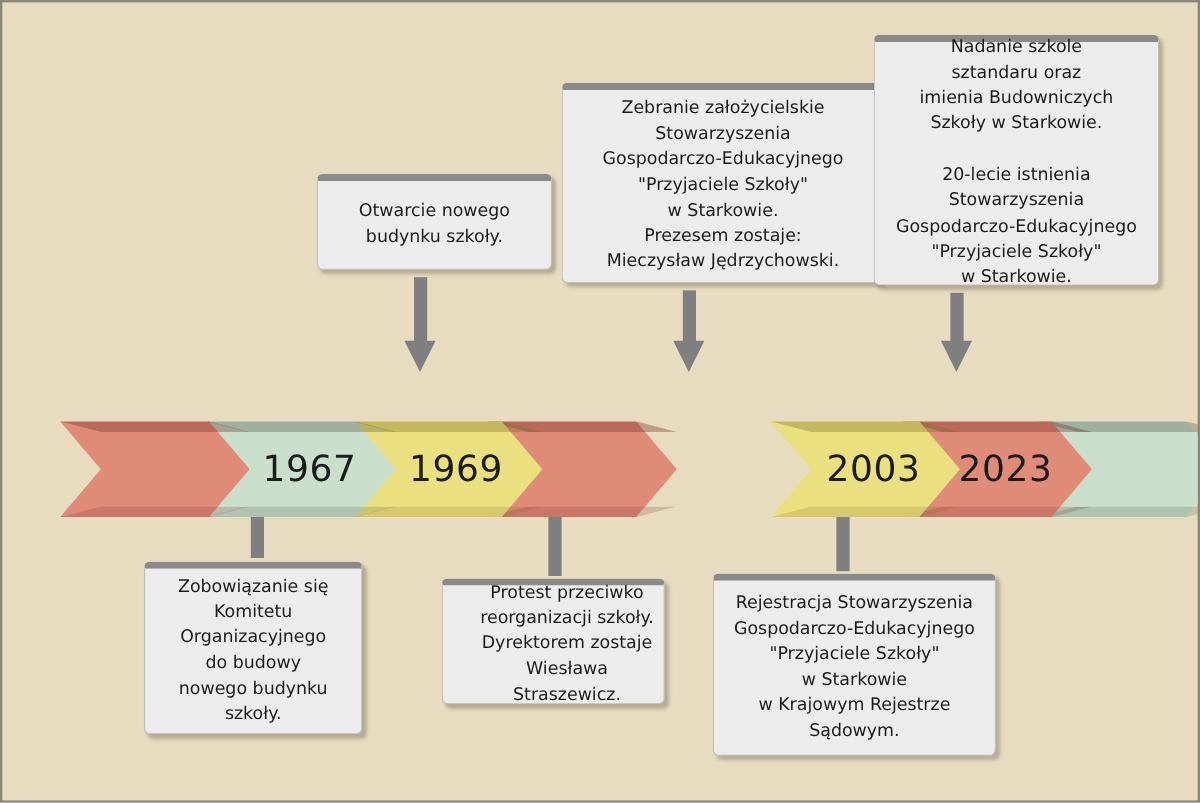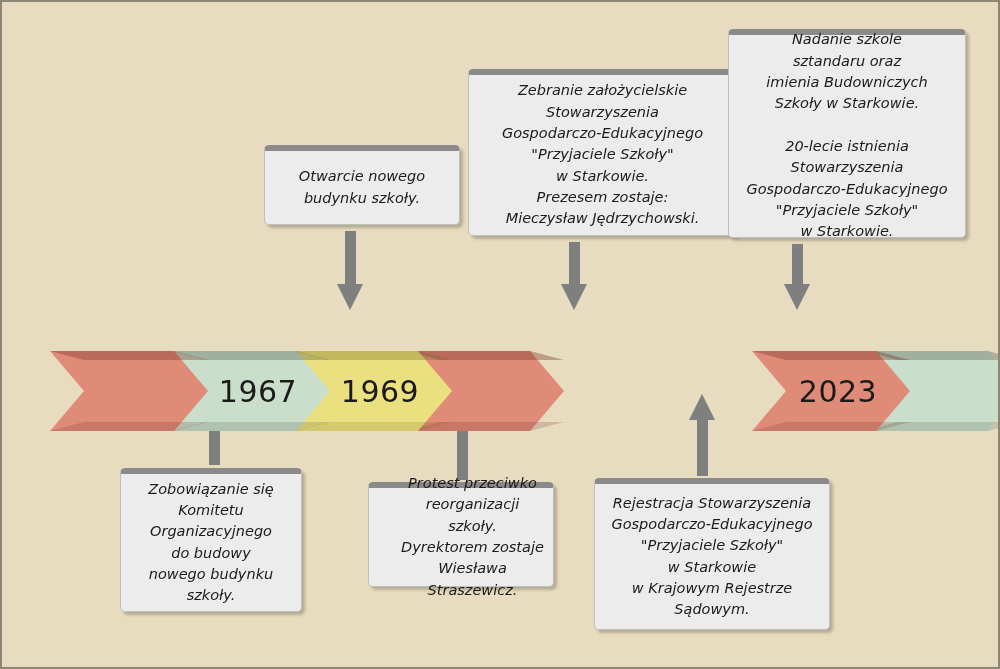--- a/index.html
+++ b/index.html
@@ -28,21 +28,20 @@
     border-radius: 5px;
     box-shadow: 3px 3px 3px rgba(90, 82, 60, 0.35);
     display: flex;
     align-items: center;
     justify-content: center;
     text-align: center;
     color: #1b1b1b;
     font-size: 14.5px;
     line-height: 1.47;
     padding: 6px 8px;
-    font-style: italic;
   }
   .info-box .txt {
     white-space: pre-line;
     display: block;
     width: 100%;
   }
 
   
   .arrow {
     position: absolute;
@@ -177,20 +176,26 @@
         <div class="body"></div>
         <div class="bevel-top"></div>
         <div class="bevel-bot"></div>
         <span class="label">1969</span>
       </div>
       <div class="chev red" style="left: 404px; width: 158px; z-index: 17;">
         <div class="body"></div>
         <div class="bevel-top"></div>
         <div class="bevel-bot"></div>
       </div>
+      <div class="chev yellow" style="left: 640px; width: 158px; z-index: 15;">
+        <div class="body"></div>
+        <div class="bevel-top"></div>
+        <div class="bevel-bot"></div>
+        <span class="label">2003</span>
+      </div>
       <div class="chev red" style="left: 750px; width: 158px; z-index: 14;">
         <div class="body"></div>
         <div class="bevel-top"></div>
         <div class="bevel-bot"></div>
         <span class="label">2023</span>
       </div>
       <div class="chev green" style="left: 862px; width: 158px; z-index: 13;">
         <div class="body"></div>
         <div class="bevel-top"></div>
         <div class="bevel-bot"></div>

